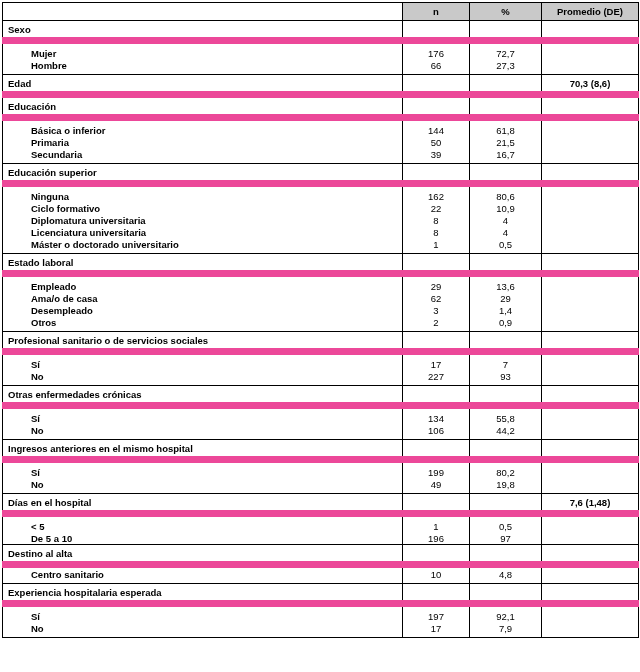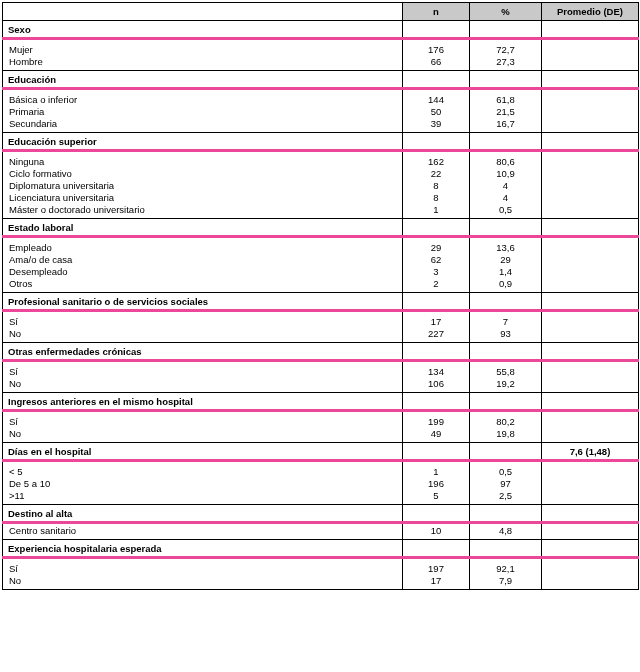--- a/index.html
+++ b/index.html
@@ -49,34 +49,35 @@
   }
   tbody td {
     border-left: 1px solid #000000;
     border-right: 1px solid #000000;
     padding: 0;
     vertical-align: middle;
     font-size: 9.5px;
   }
   tr.section-row td {
     border-top: 1px solid #000000;
-    border-bottom: 3px solid #ec4899;
+    border-bottom: 7px solid #ec4899;
     height: 16px;
     font-weight: bold;
   }
   tr.section-row td.lbl {
     padding-left: 5px;
   }
   tr.item-row td {
     height: 12px;
     border-top: none;
     border-bottom: none;
   }
   tr.item-row td.lbl {
-    padding-left: 6px;
+    padding-left: 28px;
+    font-weight: bold;
   }
   tr.item-row.first-item td {
     padding-top: 3px;
   }
   tr.item-row.last-item td {
     padding-bottom: 3px;
     margin-top: 28px;
   }
   td.num, td.pct, td.avg {
     text-align: center;
@@ -117,20 +118,26 @@
           <td class="pct">72,7</td>
           <td class="avg"></td>
         </tr>
         <tr class="item-row last-item">
           <td class="lbl">Hombre</td>
           <td class="num">66</td>
           <td class="pct">27,3</td>
           <td class="avg"></td>
         </tr>
         <tr class="section-row">
+          <td class="lbl">Edad</td>
+          <td class="num"></td>
+          <td class="pct"></td>
+          <td class="avg">70,3 (8,6)</td>
+        </tr>
+        <tr class="section-row">
           <td class="lbl">Educación</td>
           <td class="num"></td>
           <td class="pct"></td>
           <td class="avg"></td>
         </tr>
         <tr class="item-row first-item">
           <td class="lbl">Básica o inferior</td>
           <td class="num">144</td>
           <td class="pct">61,8</td>
           <td class="avg"></td>
@@ -239,21 +246,21 @@
         </tr>
         <tr class="item-row first-item">
           <td class="lbl">Sí</td>
           <td class="num">134</td>
           <td class="pct">55,8</td>
           <td class="avg"></td>
         </tr>
         <tr class="item-row last-item">
           <td class="lbl">No</td>
           <td class="num">106</td>
-          <td class="pct">19,2</td>
+          <td class="pct">44,2</td>
           <td class="avg"></td>
         </tr>
         <tr class="section-row">
           <td class="lbl">Ingresos anteriores en el mismo hospital</td>
           <td class="num"></td>
           <td class="pct"></td>
           <td class="avg"></td>
         </tr>
         <tr class="item-row first-item">
           <td class="lbl">Sí</td>
@@ -276,26 +283,20 @@
         <tr class="item-row first-item">
           <td class="lbl">&lt; 5</td>
           <td class="num">1</td>
           <td class="pct">0,5</td>
           <td class="avg"></td>
         </tr>
         <tr class="item-row">
           <td class="lbl">De 5 a 10</td>
           <td class="num">196</td>
           <td class="pct">97</td>
-          <td class="avg"></td>
-        </tr>
-        <tr class="item-row last-item">
-          <td class="lbl">&gt;11</td>
-          <td class="num">5</td>
-          <td class="pct">2,5</td>
           <td class="avg"></td>
         </tr>
         <tr class="section-row">
           <td class="lbl">Destino al alta</td>
           <td class="num"></td>
           <td class="pct"></td>
           <td class="avg"></td>
         </tr>
         <tr class="item-row last-item">
           <td class="lbl">Centro sanitario</td>

